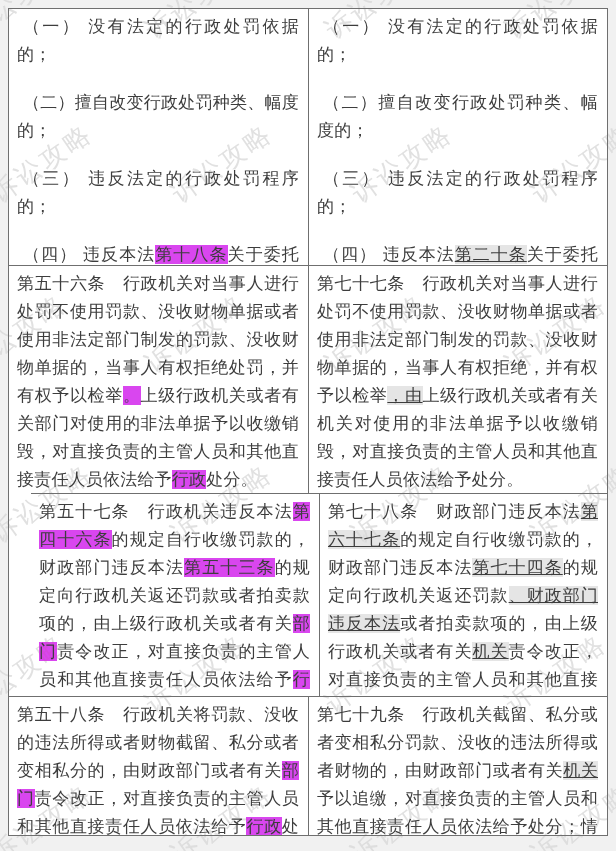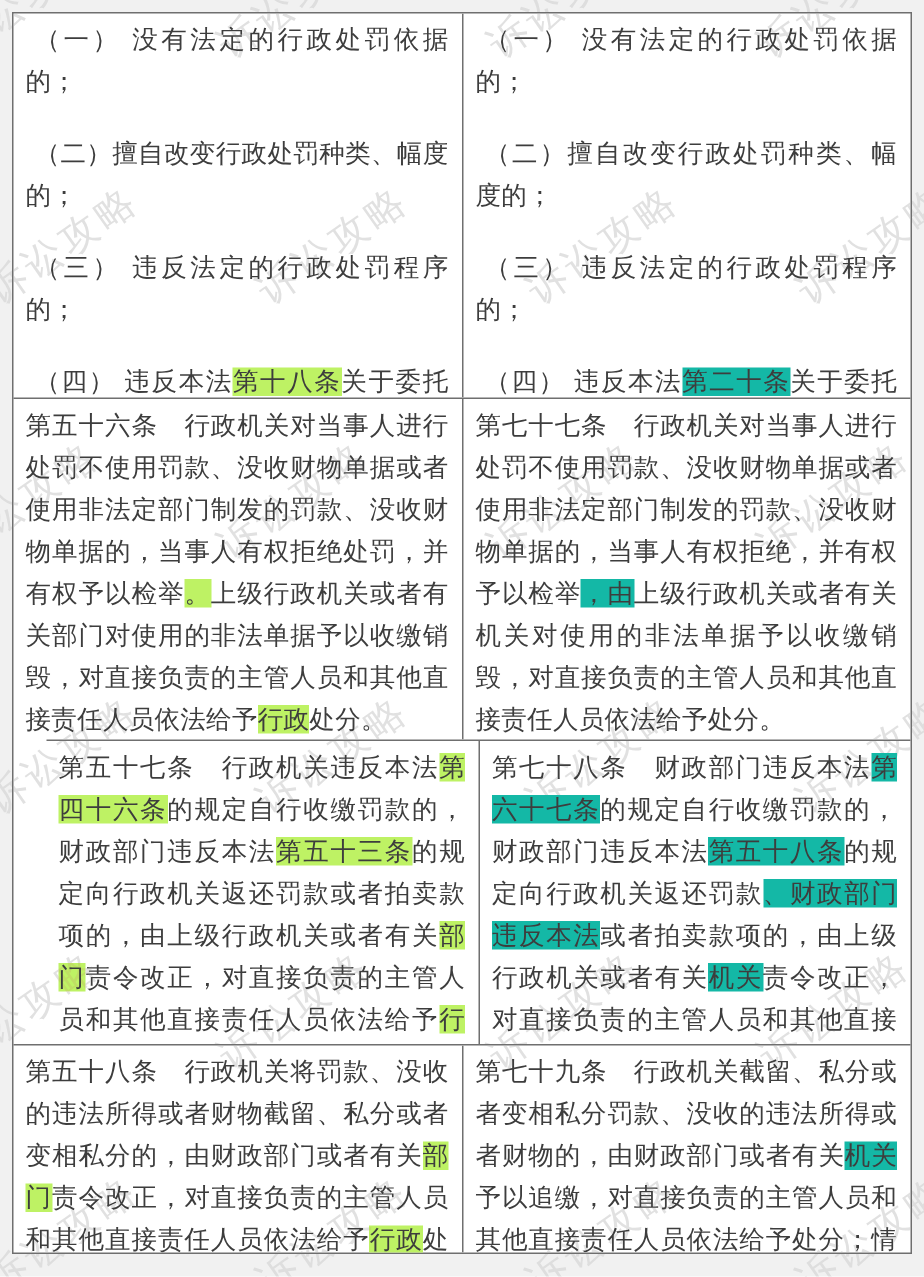--- a/index.html
+++ b/index.html
@@ -39,22 +39,22 @@
   }
   .law-cell.cell-new { border-left: 1px solid #6f6f6f; width: 299px; }
   .para {
     font-size: 17px;
     line-height: 28px;
     text-align: justify;
     letter-spacing: 0.2px;
   }
   .para + .para { margin-top: 20px; }
   .para.item { text-indent: 6px; }
-  .hl-yellow { background: #14b8a6; }
-  .hl-gray   { background: #bef264; }
+  .hl-yellow { background: #e5e5e5; text-decoration: underline; }
+  .hl-gray   { background: #d946ef; }
   
   .wm-layer {
     position: absolute;
     inset: 0;
     z-index: 2;
     pointer-events: none;
     mix-blend-mode: darken;
   }
   .wm {
     position: absolute;
@@ -93,21 +93,21 @@
         </div>
         <div class="law-cell cell-new">
           <p class="para"><span>第七十七条　行政机关对当事人进行处罚不使用罚款、没收财物单据或者使用非法定部门制发的罚款、没收财物单据的，当事人有权拒绝，并有权予以检举</span><span class="hl-yellow">，由</span><span>上级行政机关或者有关机关对使用的非法单据予以收缴销毁，对直接负责的主管人员和其他直接责任人员依法给予处分。</span></p>
         </div>
       </div>
       <div class="law-row">
         <div class="law-cell cell-old">
           <p class="para"><span>第五十七条　行政机关违反本法</span><span class="hl-gray">第四十六条</span><span>的规定自行收缴罚款的，财政部门违反本法</span><span class="hl-gray">第五十三条</span><span>的规定向行政机关返还罚款或者拍卖款项的，由上级行政机关或者有关</span><span class="hl-gray">部门</span><span>责令改正，对直接负责的主管人员和其他直接责任人员依法给予</span><span class="hl-gray">行政</span><span>处分。</span></p>
         </div>
         <div class="law-cell cell-new">
-          <p class="para"><span>第七十八条　财政部门违反本法</span><span class="hl-yellow">第六十七条</span><span>的规定自行收缴罚款的，财政部门违反本法</span><span class="hl-yellow">第五十八条</span><span>的规定向行政机关返还罚款</span><span class="hl-yellow">、财政部门违反本法</span><span>或者拍卖款项的，由上级行政机关或者有关</span><span class="hl-yellow">机关</span><span>责令改正，对直接负责的主管人员和其他直接责任人员依法给予处分。</span></p>
+          <p class="para"><span>第七十八条　财政部门违反本法</span><span class="hl-yellow">第六十七条</span><span>的规定自行收缴罚款的，财政部门违反本法</span><span class="hl-yellow">第七十四条</span><span>的规定向行政机关返还罚款</span><span class="hl-yellow">、财政部门违反本法</span><span>或者拍卖款项的，由上级行政机关或者有关</span><span class="hl-yellow">机关</span><span>责令改正，对直接负责的主管人员和其他直接责任人员依法给予处分。</span></p>
         </div>
       </div>
       <div class="law-row">
         <div class="law-cell cell-old">
           <p class="para"><span>第五十八条　行政机关将罚款、没收的违法所得或者财物截留、私分或者变相私分的，由财政部门或者有关</span><span class="hl-gray">部门</span><span>责令改正，对直接负责的主管人员和其他直接责任人员依法给予</span><span class="hl-gray">行政</span><span>处分；情节严</span></p>
         </div>
         <div class="law-cell cell-new">
           <p class="para"><span>第七十九条　行政机关截留、私分或者变相私分罚款、没收的违法所得或者财物的，由财政部门或者有关</span><span class="hl-yellow">机关</span><span>予以追缴，对直接负责的主管人员和其他直接责任人员依法给予处分；情节严重构成</span></p>
         </div>
       </div>

